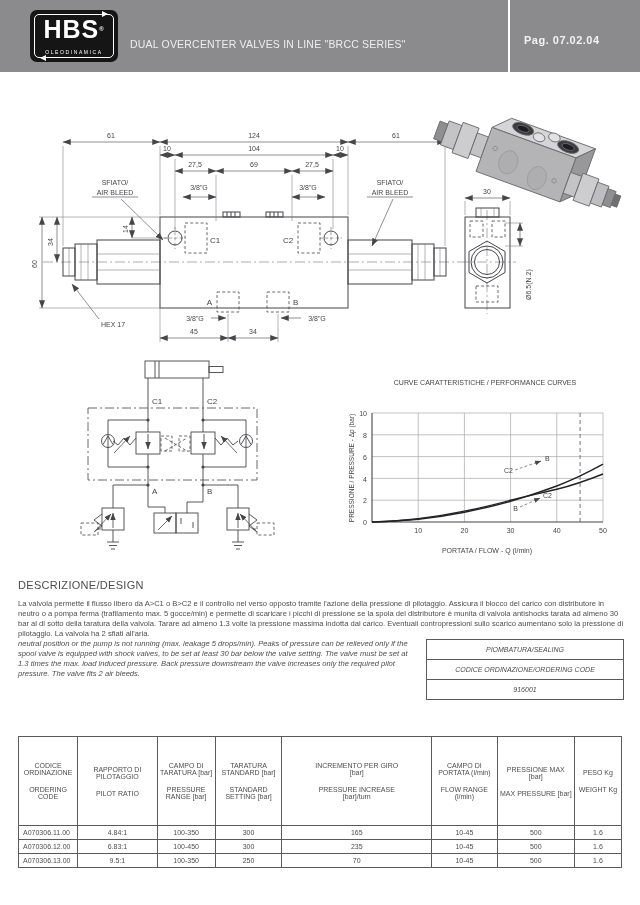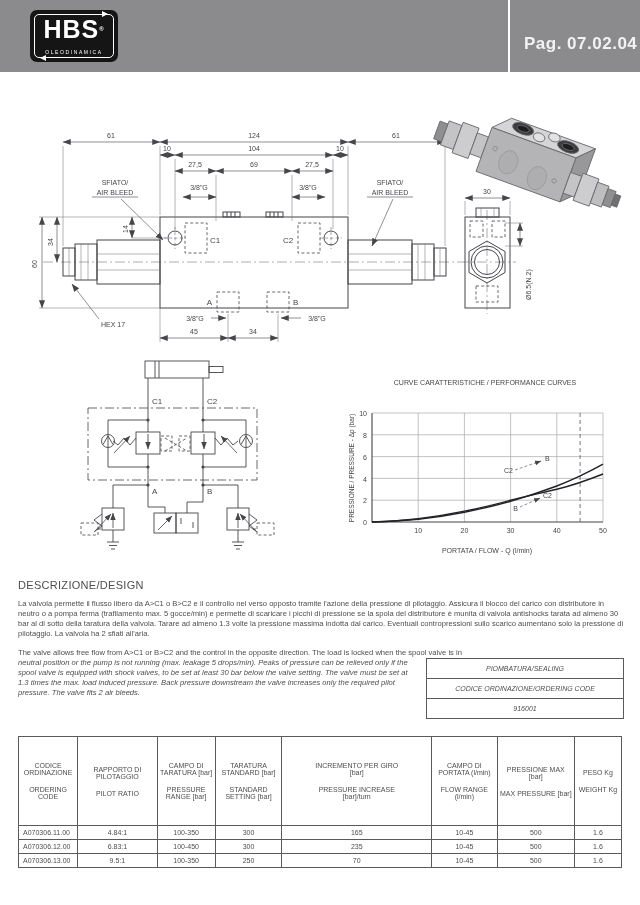--- a/index.html
+++ b/index.html
@@ -3,21 +3,21 @@
 <meta charset="utf-8">
 <style>
   html,body{margin:0;padding:0;background:#e8e8e8;}
   .page{position:relative;width:640px;height:905px;background:#ffffff;overflow:hidden;
         font-family:"Liberation Sans",sans-serif;color:#45454a;}
   
   .hdr{position:absolute;left:0;top:0;width:640px;height:72px;background:#8b8b8d;}
   .hdr-divider{position:absolute;left:508px;top:0;width:2px;height:72px;background:#ffffff;}
   .hdr-title1{position:absolute;left:130px;top:16px;font-size:11px;font-weight:bold;color:#ffffff;letter-spacing:.2px;}
   .hdr-title2{position:absolute;left:130px;top:38px;font-size:10.5px;color:#eeeeee;letter-spacing:.2px;}
-  .hdr-page{position:absolute;left:524px;top:34px;font-size:17px;font-weight:bold;color:#f2f2f2;letter-spacing:.5px;}
+  .hdr-page{position:absolute;left:524px;top:34px;font-size:11px;font-weight:bold;color:#f2f2f2;letter-spacing:.5px;}
   .logo{position:absolute;left:30px;top:10px;width:88px;height:52px;background:#151515;border-radius:7px;}
   .logo-frame{position:absolute;left:4px;top:4px;right:4px;bottom:4px;border:1.5px solid #ffffff;border-radius:5px;}
   .logo-arrow-t{position:absolute;right:10px;top:1px;width:0;height:0;border-left:6px solid #fff;border-top:3.5px solid transparent;border-bottom:3.5px solid transparent;}
   .logo-arrow-b{position:absolute;left:10px;bottom:1px;width:0;height:0;border-right:6px solid #fff;border-top:3.5px solid transparent;border-bottom:3.5px solid transparent;}
   .logo-hbs{position:absolute;left:0;right:0;top:7px;text-align:center;font-size:25px;line-height:25px;font-weight:bold;color:#ffffff;letter-spacing:1px;}
   .logo-reg{font-size:6px;vertical-align:top;}
   .logo-sub{position:absolute;left:0;right:0;bottom:7px;text-align:center;font-size:5px;letter-spacing:1.6px;color:#ffffff;}
   
   svg{position:absolute;overflow:visible;}
   .ln{stroke:#45454a;stroke-width:1;fill:none;}
@@ -60,20 +60,21 @@
 <div class="page">
 
   <div class="hdr">
     <div class="logo">
       <div class="logo-frame"></div>
       <div class="logo-arrow-t"></div>
       <div class="logo-arrow-b"></div>
       <div class="logo-hbs"><span>HBS</span><span class="logo-reg">®</span></div>
       <div class="logo-sub">OLEODINAMICA</div>
     </div>
+    <div class="hdr-title2">DUAL OVERCENTER VALVES IN LINE "BRCC SERIES"</div>
     <div class="hdr-divider"></div>
     <div class="hdr-page">Pag. 07.02.04</div>
   </div>
 
   <svg style="left:15px;top:88px;" width="620" height="267" viewBox="0 0 620 267">
     <defs>
       <marker id="ar1" viewBox="0 0 10 10" refX="8.6" refY="5" markerWidth="9" markerHeight="9" orient="auto" markerUnits="userSpaceOnUse">
         <path d="M0,1.6L9,5L0,8.4z" fill="#45454a"></path>
       </marker>
     </defs>
@@ -348,21 +349,20 @@
       <text x="211.8" y="161" text-anchor="middle">40</text>
       <text x="258" y="161" text-anchor="middle">50</text>
     </g>
     <text x="142" y="181" text-anchor="middle">PORTATA / FLOW - Q (l/min)</text>
     <text transform="translate(9,96) rotate(-90)" text-anchor="middle" style="font-size:6.5px">PRESSIONE / PRESSURE - Δp (bar)</text>
   </svg>
 
   <div class="desc">
     <h3>DESCRIZIONE/DESIGN</h3>
     <p>La valvola permette il flusso libero da A&gt;C1 o B&gt;C2 e il controllo nel verso opposto tramite l'azione della pressione di pilotaggio. Assicura il blocco del carico con distributore in neutro o a pompa ferma (trafilamento max. 5 gocce/min) e permette di scaricare i picchi di pressione se la spola del distributore è munita di valvola antishocks tarata ad almeno 30 bar al di sotto della taratura della valvola. Tarare ad almeno 1.3 volte la pressione massima indotta dal carico. Eventuali contropressioni sullo scarico aumentano solo la pressione di pilotaggio. La valvola ha 2 sfiati all'aria.</p>
-    <p class="en1">The valve allows free flow from A&gt;C1 or B&gt;C2 and the control in the opposite direction. The load is locked when the spool valve is in</p>
     <div class="en-row">
       <p class="en2">neutral position or the pump is not running (max. leakage 5 drops/min). Peaks of pressure can be relieved only if the spool valve is equipped with shock valves, to be set at least 30 bar below the valve setting. The valve must be set at 1.3 times the max. load induced pressure. Back pressure downstream the valve increases only the required pilot pressure. The valve fits 2 air bleeds.</p>
       <div class="sealwrap">
         <div class="seal">
           <div>PIOMBATURA/SEALING</div>
           <div>CODICE ORDINAZIONE/ORDERING CODE</div>
           <div>916001</div>
         </div>
       </div>
     </div>

